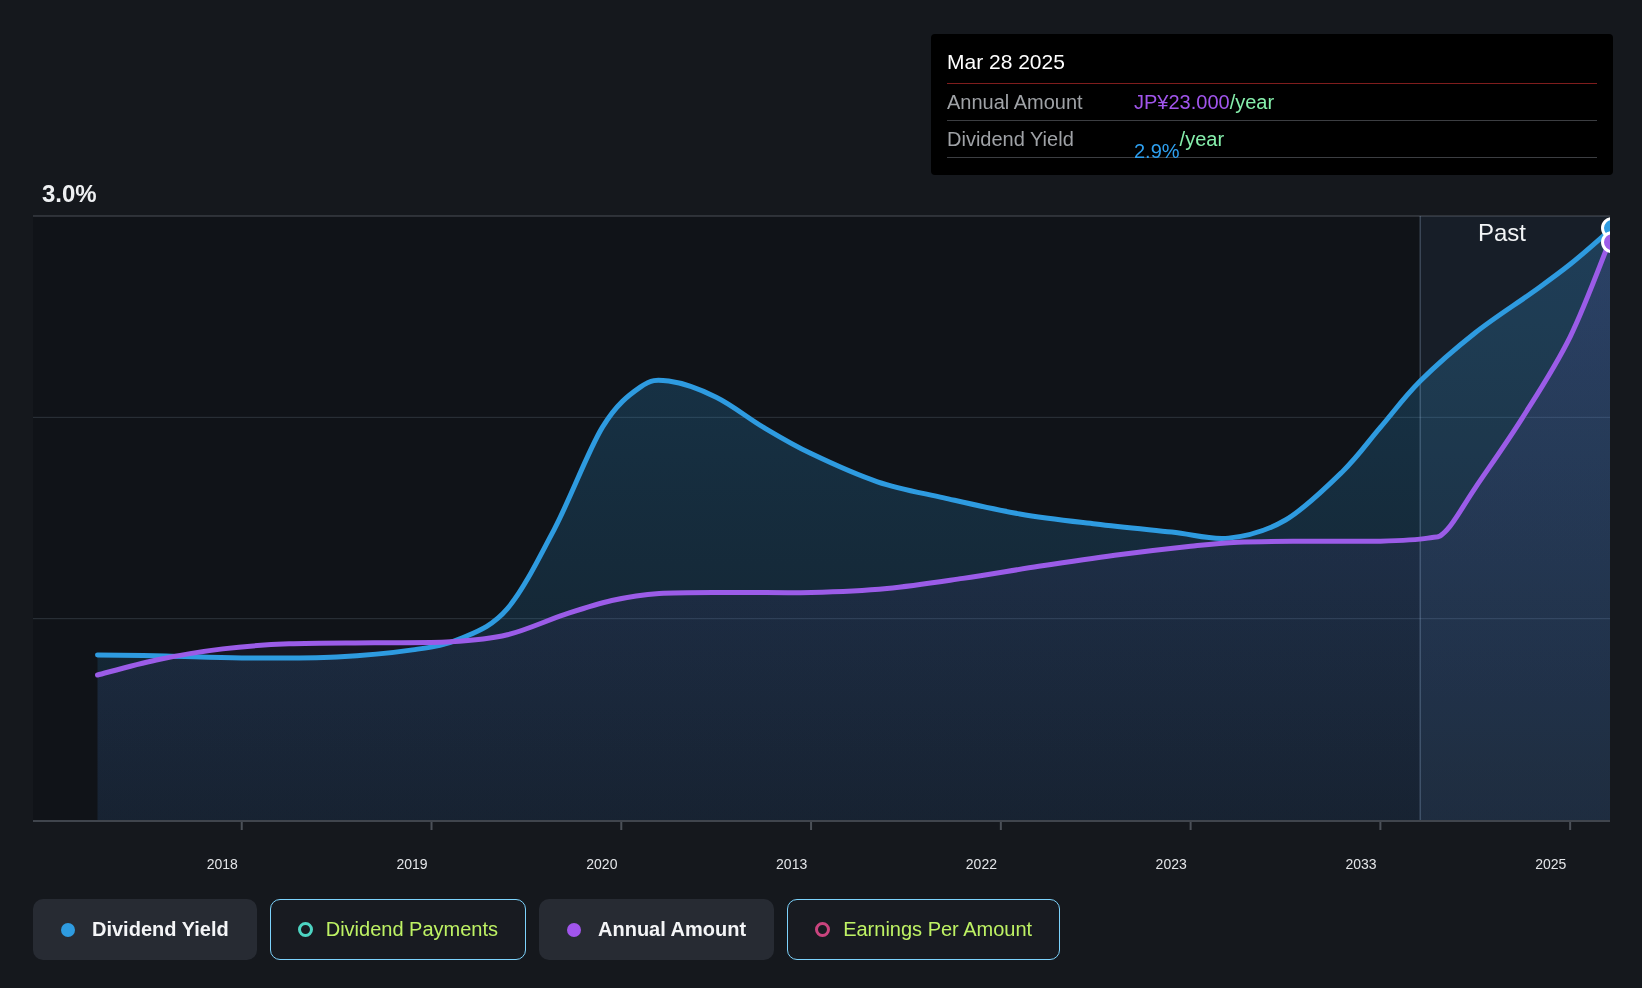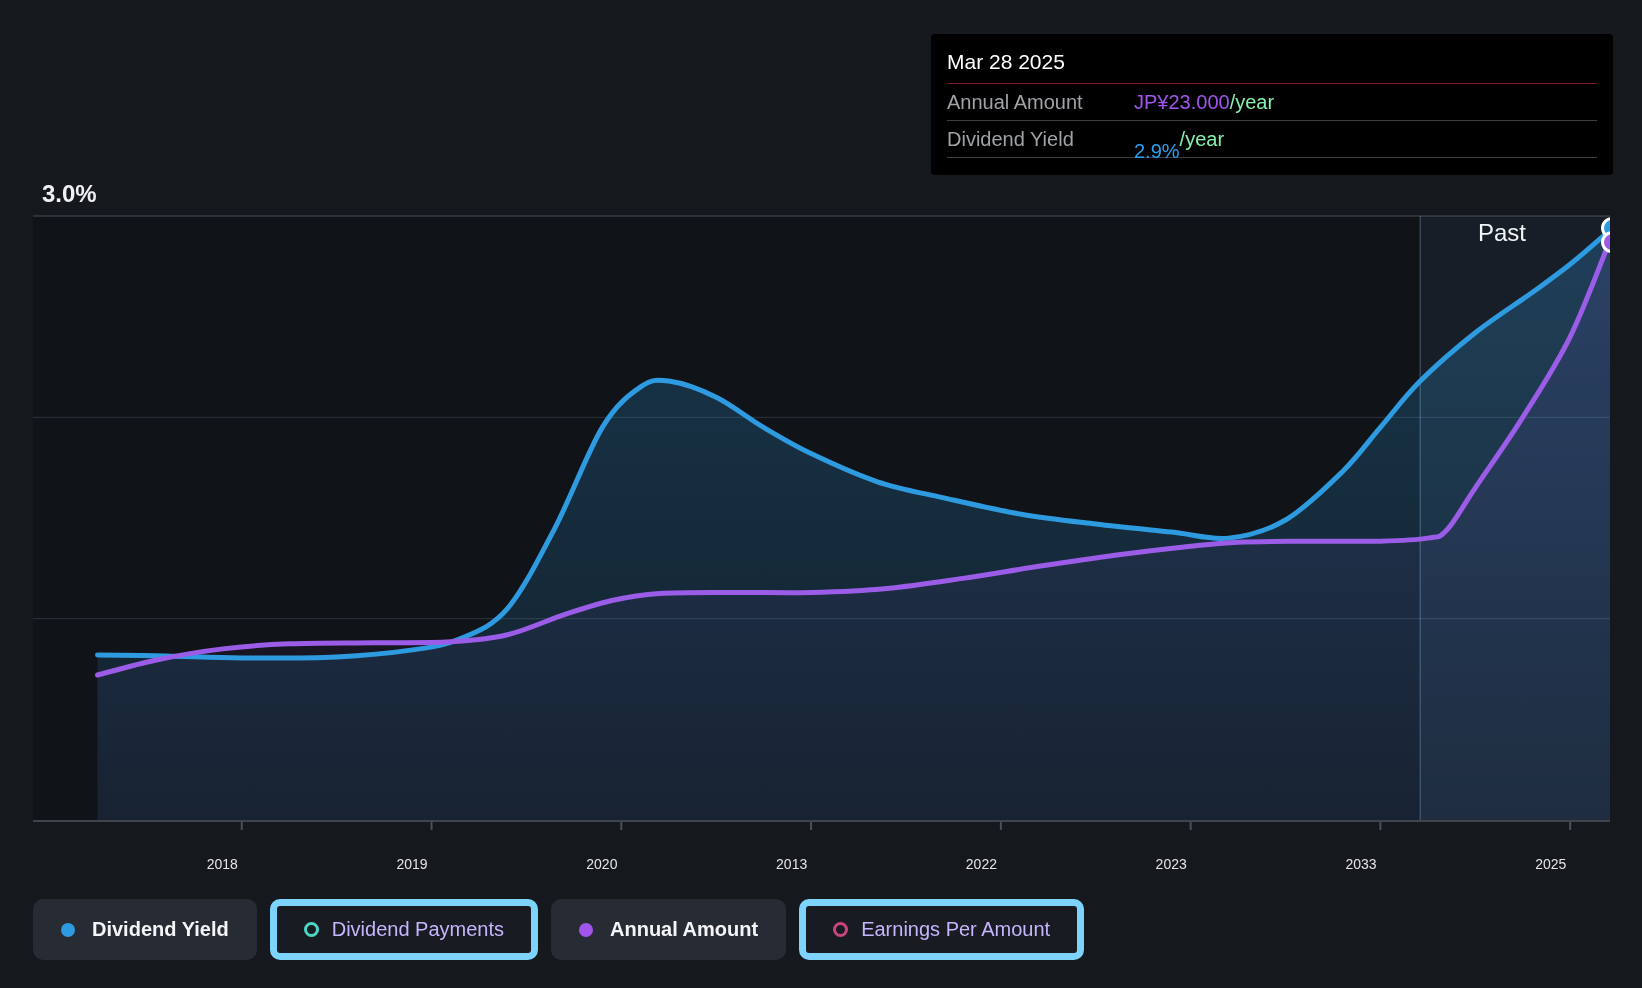--- a/index.html
+++ b/index.html
@@ -28,21 +28,21 @@
 
   
   #chart{position:absolute;left:0;top:0;}
 
   
   .legend{position:absolute;left:33px;top:899px;display:flex;gap:13px;}
   .legend-btn{height:61px;border-radius:10px;padding:0 27px;display:flex;align-items:center;
               gap:17px;font-size:20px;cursor:pointer;background:transparent;
               border:1px solid transparent;font-family:inherit;}
   .legend-btn.active{background:#272b33;color:#f4f5f7;font-weight:700;}
-  .legend-btn.inactive{background:#181b21;border:7px solid #7dd3fc;color:#c4b5fd;font-weight:400;gap:13px;}
+  .legend-btn.inactive{background:#181b21;border:1px solid #7dd3fc;color:#bef264;font-weight:400;gap:13px;}
   .marker-dot{width:14px;height:14px;border-radius:50%;flex:none;}
   .marker-ring{width:15px;height:15px;border-radius:50%;border:3.5px solid #fff;
                background:transparent;flex:none;}
 </style>
 </head>
 <body>
 
 <div class="stage">
 
   <div class="tooltip">

